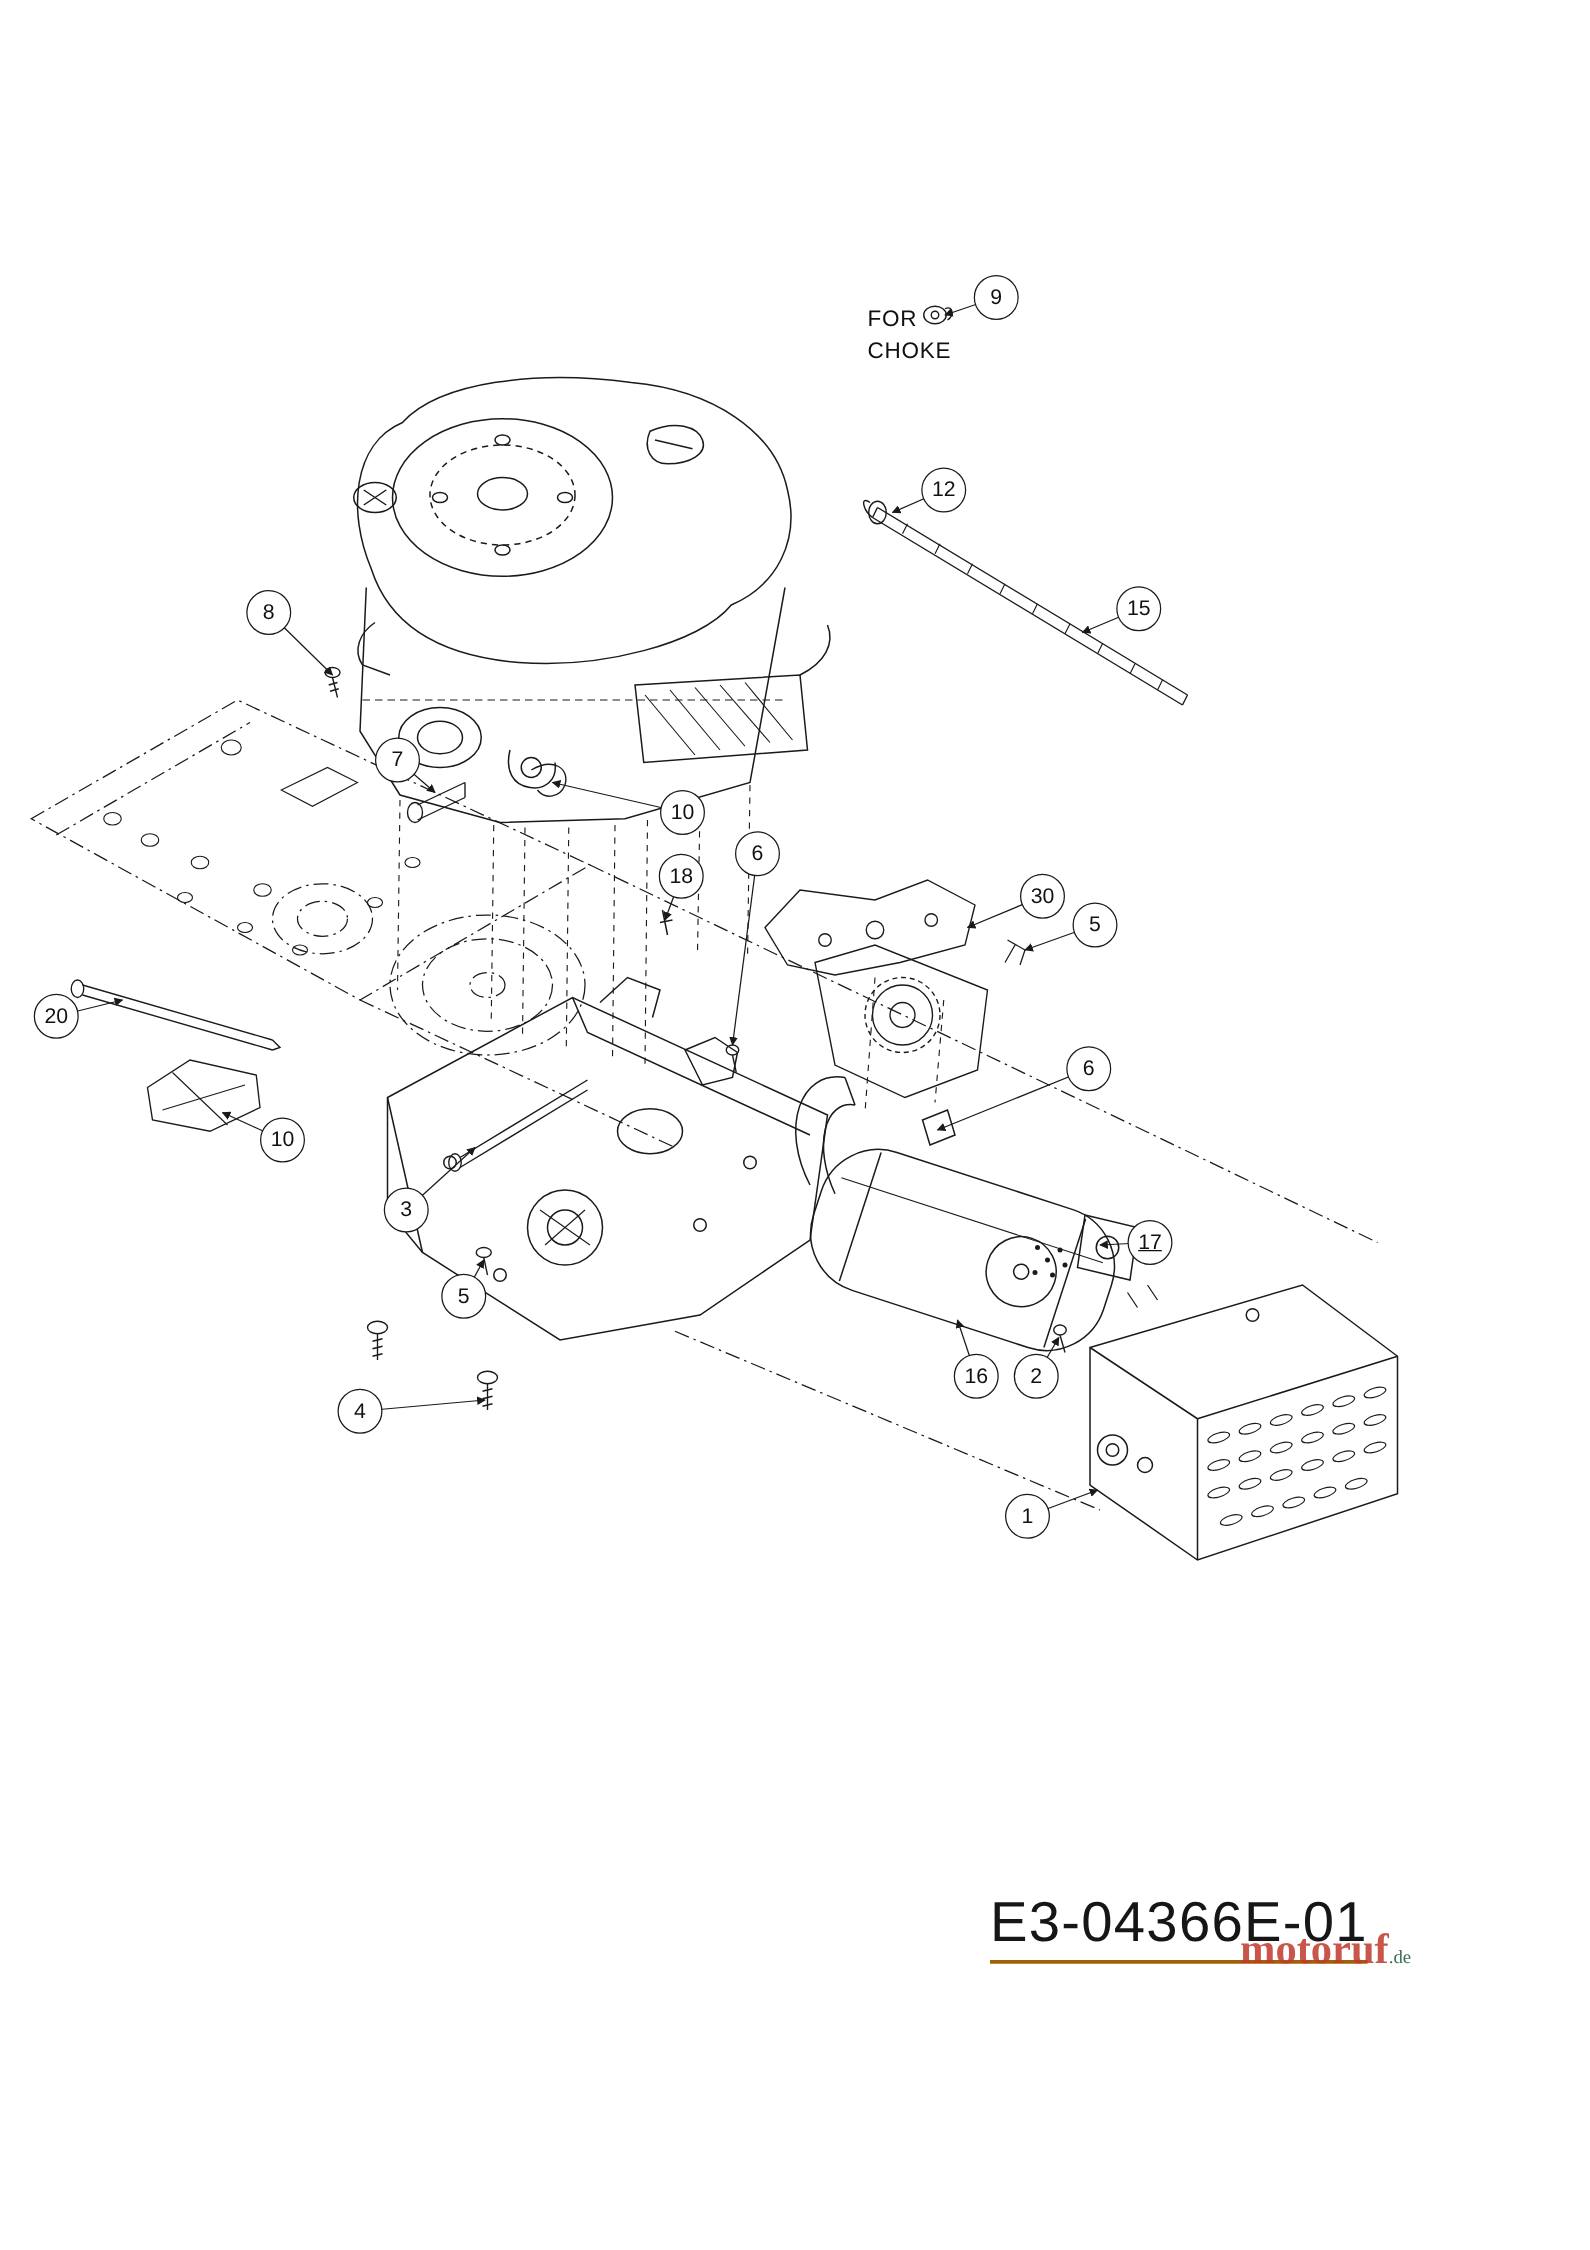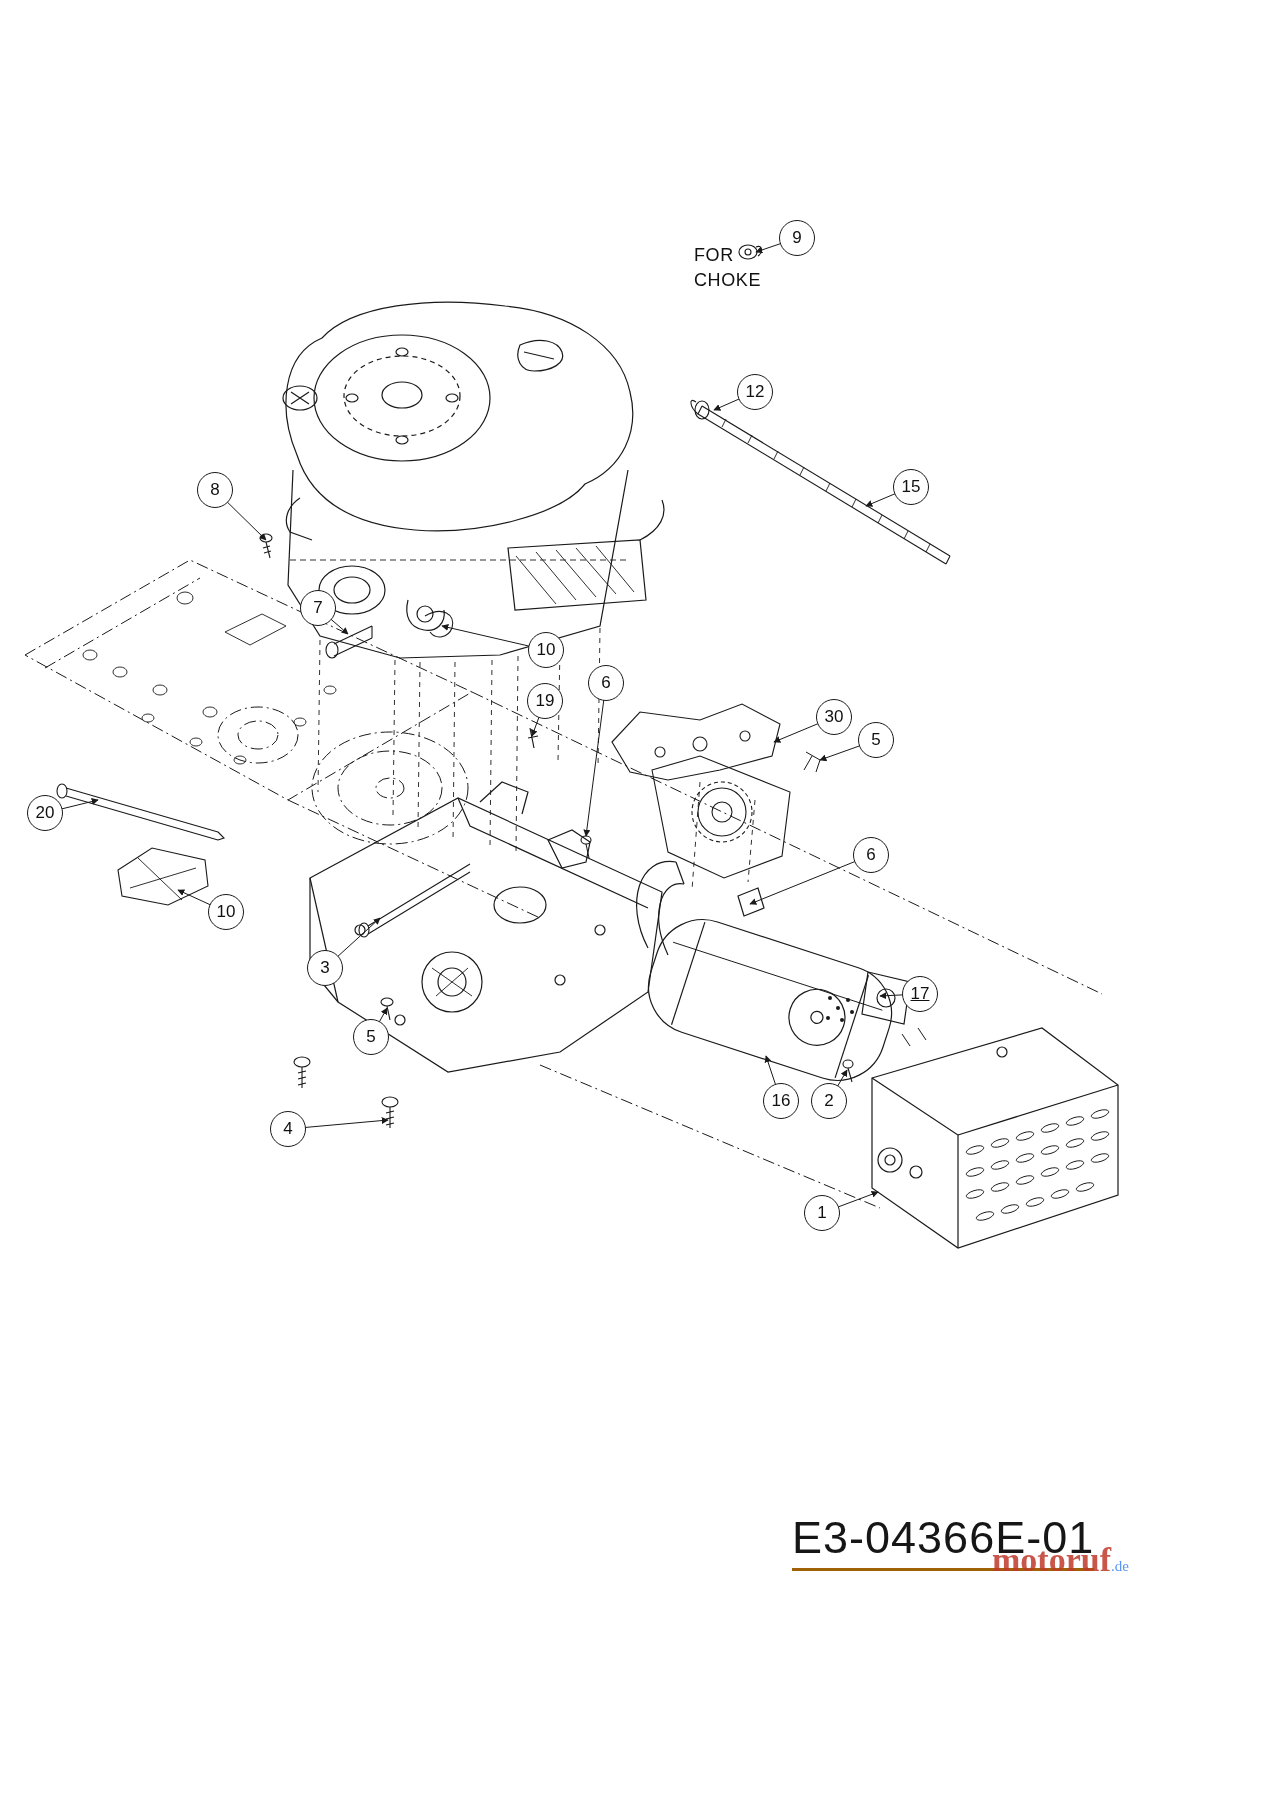--- a/index.html
+++ b/index.html
@@ -58,21 +58,21 @@
     left:992px; top:1541px;
     font-family:"Liberation Serif", serif;
     font-weight:bold;
     font-size:34px;
     opacity:0.85;
     z-index:4;
     white-space:nowrap;
   }
   .watermark .suffix{
     font-size:15px;
-    color:#3b82f6;
+    color:#14532d;
     font-weight:normal;
   }
 </style>
 </head>
 <body>
 
 <div class="page">
 
   <svg class="artwork" viewBox="0 0 1272 1800" xmlns="http://www.w3.org/2000/svg">
 
@@ -308,21 +308,21 @@
       <line x1="822" y1="1213" x2="878" y2="1192" stroke="#1a1a1a" stroke-width="1" marker-end="url(#arrow)"></line>
     </svg>
 
   <div class="callout-layer" id="callout-layer">
       <div class="callout" style="left: 797px; top: 238px;">9</div>
       <div class="callout" style="left: 755px; top: 392px;">12</div>
       <div class="callout" style="left: 911px; top: 487px;">15</div>
       <div class="callout" style="left: 215px; top: 490px;">8</div>
       <div class="callout" style="left: 318px; top: 608px;">7</div>
       <div class="callout" style="left: 546px; top: 650px;">10</div>
-      <div class="callout" style="left: 545px; top: 701px;">19</div>
+      <div class="callout" style="left: 545px; top: 701px;">18</div>
       <div class="callout" style="left: 606px; top: 683px;">6</div>
       <div class="callout" style="left: 834px; top: 717px;">30</div>
       <div class="callout" style="left: 876px; top: 740px;">5</div>
       <div class="callout" style="left: 45px; top: 813px;">20</div>
       <div class="callout" style="left: 871px; top: 855px;">6</div>
       <div class="callout" style="left: 226px; top: 912px;">10</div>
       <div class="callout" style="left: 325px; top: 968px;">3</div>
       <div class="callout" style="left: 371px; top: 1037px;">5</div>
       <div class="callout" style="left: 920px; top: 994px; text-decoration: underline;">17</div>
       <div class="callout" style="left: 781px; top: 1101px;">16</div>

